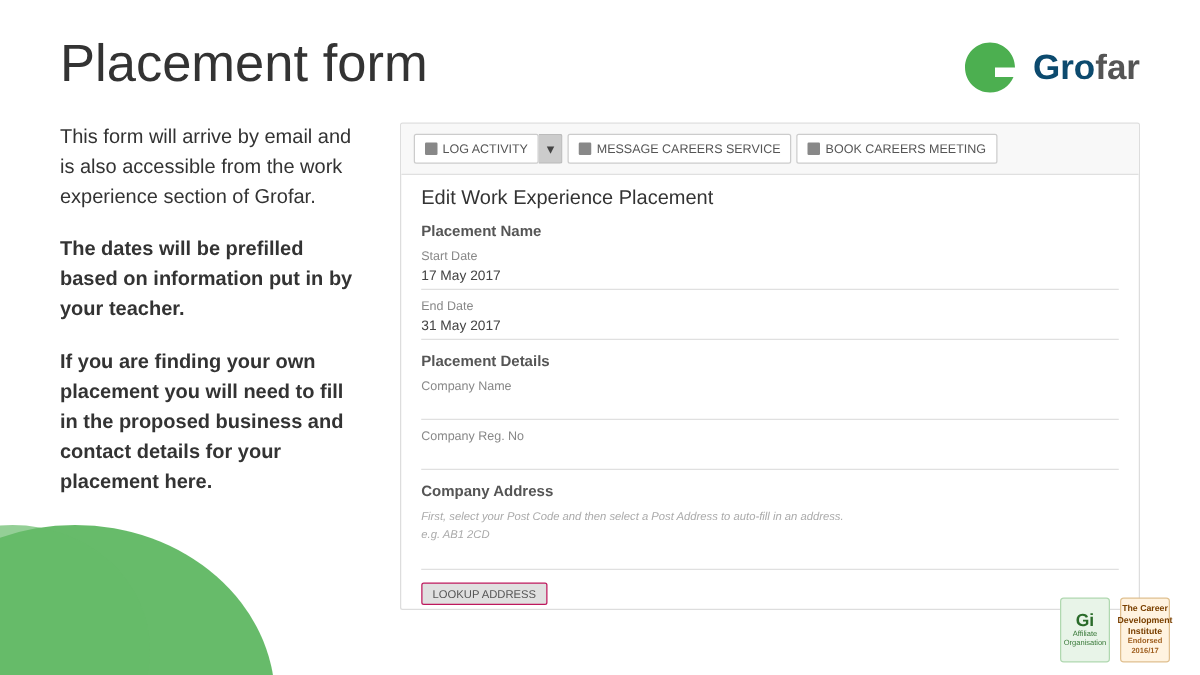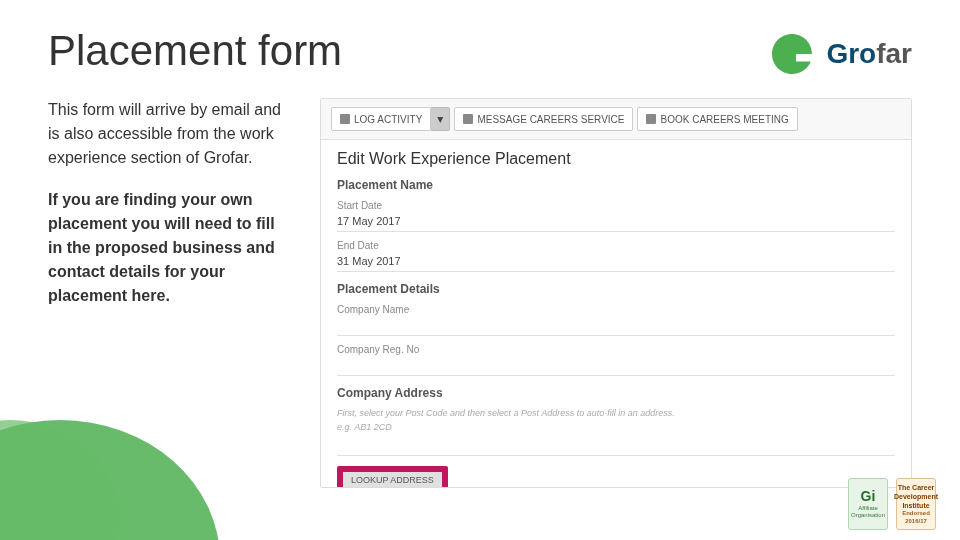--- a/index.html
+++ b/index.html
@@ -189,21 +189,21 @@
     }
 
     .lookup-btn {
       display: inline-block;
       background: #e0e0e0;
       color: #555;
       font-size: 9px;
       padding: 3px 8px;
       border-radius: 2px;
       cursor: pointer;
-      border: 6px solid #be185d;
+      border: 1px solid #be185d;
       margin-top: 4px;
     }
 
     
     .green-shape {
       position: absolute;
       bottom: 0;
       left: 0;
       width: 220px;
       height: 180px;
@@ -259,20 +259,21 @@
         <span>Gro</span><strong>far</strong>
       </span>
     </div>
   </div>
 </div>
 
 <div class="main-content">
 
   <div class="left-col">
     <p><span>This form will arrive by email and is also accessible from the work experience section of Grofar.</span></p>
+    <p><strong>The dates will be prefilled based on information put in by your teacher.</strong></p>
     <p><strong>If you are finding your own placement you will need to fill in the proposed business and contact details for your placement here.</strong></p>
   </div>
 
   <div class="right-col">
 
     <div class="form-toolbar">
       <div style="display:flex; align-items:stretch;">
         <button class="toolbar-btn">
           <span class="btn-icon"></span>
           <span>LOG ACTIVITY</span>

